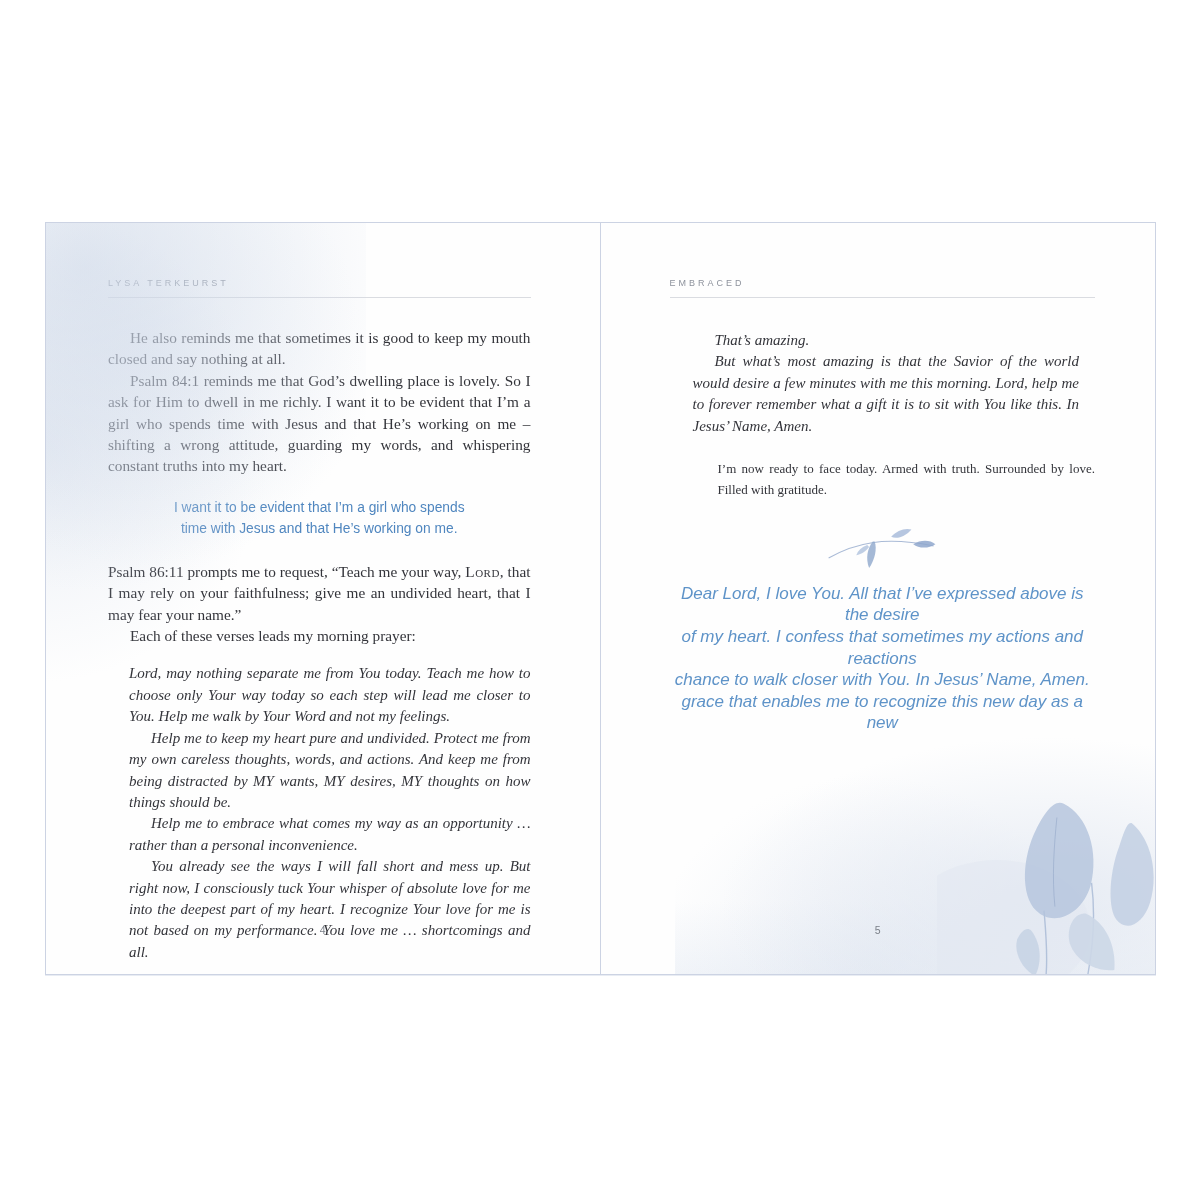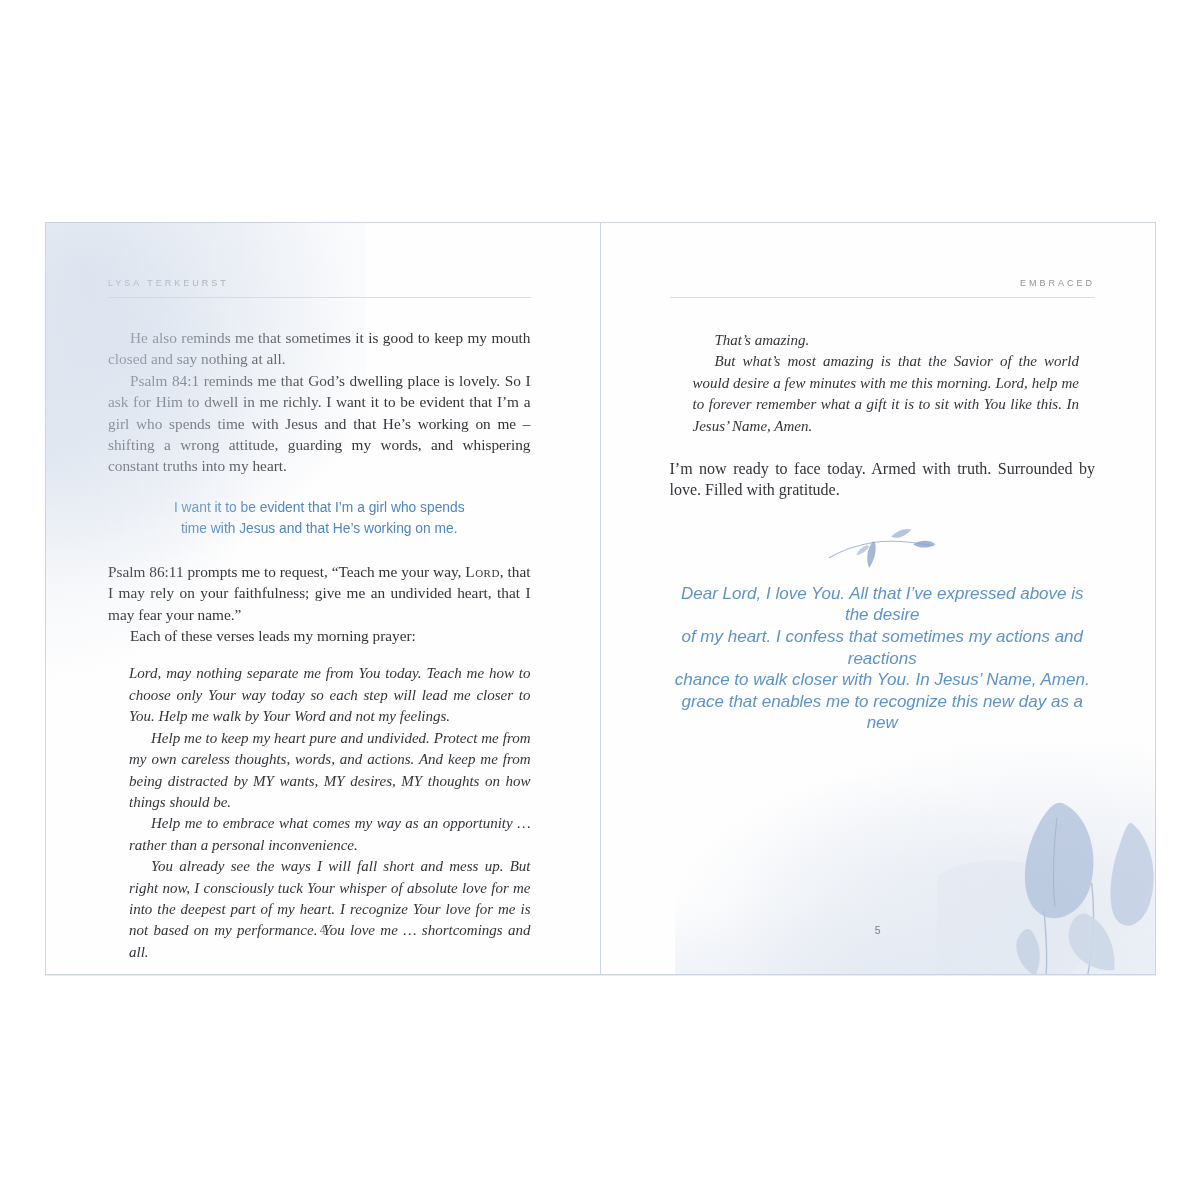--- a/index.html
+++ b/index.html
@@ -31,21 +31,21 @@
       radial-gradient(ellipse at 40% 105%, rgba(222,229,240,.55), rgba(222,229,240,0) 55%),
       linear-gradient(to top, rgba(228,234,243,.45), rgba(228,234,243,0) 28%);
   }
   .corner-leaves { position:absolute; right:0; bottom:0; width:218px; height:208px; pointer-events:none; }
 
   
   .runhead {
     margin-top:55px; font-family:"Liberation Sans", sans-serif;
     font-size:9px; letter-spacing:3px; color:#8d929c; font-weight:400;
   }
-  .runhead.right { text-align:right; }
+  .runhead.right { }
   .headrule { margin-top:9px; border:0; border-top:1px solid #dadce1; }
 
   
   .bodycopy { margin-top:29px; font-size:15.3px; line-height:21.4px; color:#33343a;
               text-align:justify; }
   .bodycopy p.indent { text-indent:22px; }
   .bodycopy p.noindent { text-indent:0; }
 
   
   .pullquote {
@@ -58,22 +58,22 @@
   .prayerblock { margin:17px 0 0 21px; font-style:italic; font-size:15px;
                  line-height:21.4px; text-align:justify; color:#33343a; }
   .prayerblock p { text-indent:22px; }
   .prayerblock p:first-child { text-indent:0; }
 
   
   .quoteblock { margin:32px 0 0 23px; padding-right:16px; font-style:italic;
                 font-size:15px; line-height:21.4px; text-align:justify; color:#33343a; }
   .quoteblock p { text-indent:22px; }
 
-  .closingpara { margin-top:21px; font-size:16px; line-height:21.4px;
-                 text-align:justify; color:#33343a; }
+  .closingpara { margin-top:21px; font-size:13px; line-height:21.4px;
+                 text-align:justify; color:#33343a;margin-left:48px; }
 
   .sprig { display:block; margin:22px auto 10px auto; width:112px; height:46px; }
 
   .blueprayer {
     margin-top:14px; text-align:center; font-family:"Liberation Sans", sans-serif;
     font-style:italic; font-size:17px; line-height:21.6px; color:#5e93c8;
   }
 
   .smallcaps { font-variant:small-caps; letter-spacing:.5px; }
 

